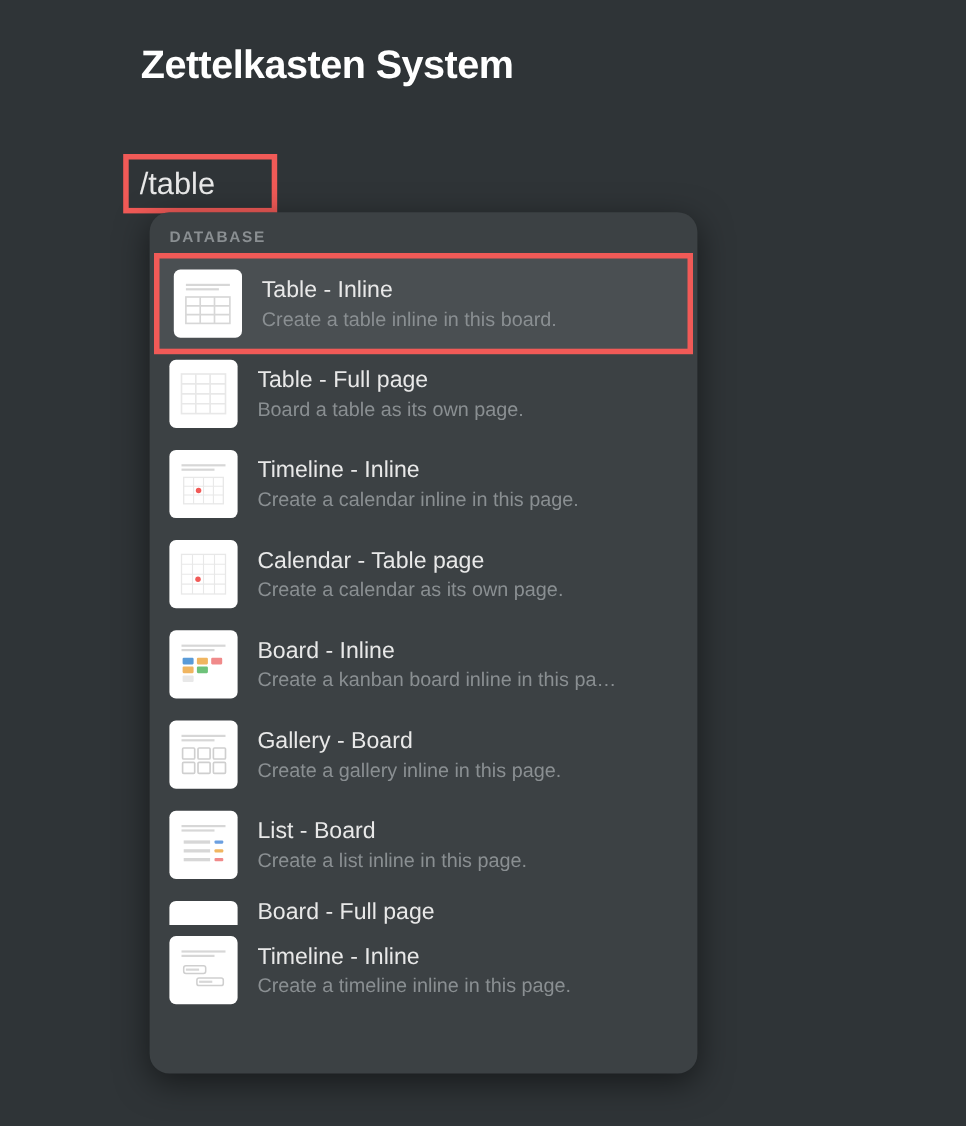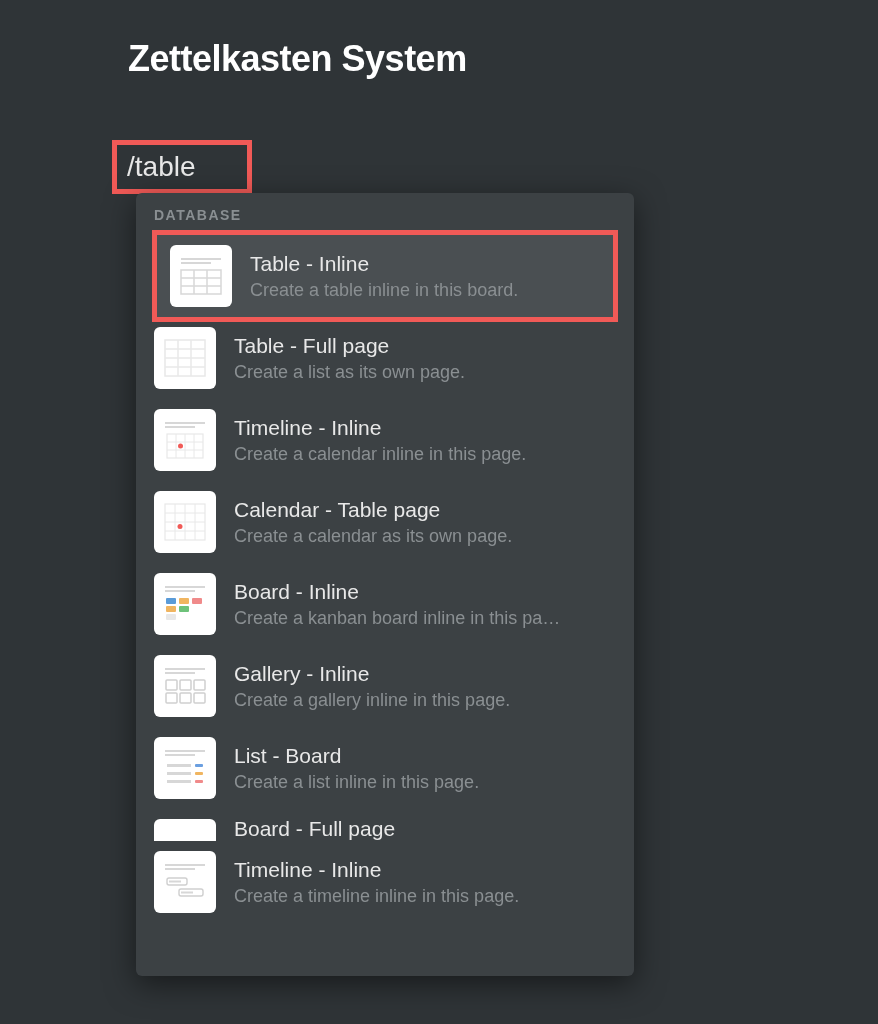--- a/index.html
+++ b/index.html
@@ -39,21 +39,21 @@
       outline: none;
       width: 110px;
     }
     .menu {
       position: absolute;
       top: 193px;
       left: 136px;
       width: 498px;
       height: 783px;
       background: #3c4144;
-      border-radius: 6px;
+      border-radius: 18px;
       box-shadow: 0 8px 30px rgba(0,0,0,0.5);
       overflow: hidden;
     }
     .section-header {
       padding: 14px 18px 12px 18px;
       font-size: 14px;
       font-weight: 600;
       letter-spacing: 1.5px;
       color: #8a8f92;
     }
@@ -62,21 +62,21 @@
       align-items: center;
       padding: 10px 18px;
       cursor: pointer;
       position: relative;
     }
     .menu-item.hover {
       background: #4a4f52;
     }
     .menu-item.highlighted {
       border: 5px solid #f15a57;
-      margin: -5px 16px;
+      margin: -5px 4px;
       z-index: 2;
       padding: 10px 13px;
     }
     .icon-box {
       width: 62px;
       height: 62px;
       background: #ffffff;
       border-radius: 6px;
       flex-shrink: 0;
       display: flex;
@@ -148,21 +148,21 @@
         <rect x="4" y="6" width="40" height="36" fill="none" stroke="#e8e8e8" stroke-width="1.5"></rect>
         <line x1="4" y1="15" x2="44" y2="15" stroke="#e8e8e8" stroke-width="1.5"></line>
         <line x1="4" y1="24" x2="44" y2="24" stroke="#e8e8e8" stroke-width="1.5"></line>
         <line x1="4" y1="33" x2="44" y2="33" stroke="#e8e8e8" stroke-width="1.5"></line>
         <line x1="17" y1="6" x2="17" y2="42" stroke="#e8e8e8" stroke-width="1.5"></line>
         <line x1="30" y1="6" x2="30" y2="42" stroke="#e8e8e8" stroke-width="1.5"></line>
       </svg>
     </div>
     <div class="item-text">
       <div class="item-title">Table - Full page</div>
-      <div class="item-desc">Create a list as its own page.</div>
+      <div class="item-desc">Board a table as its own page.</div>
     </div>
   </div>
 
   <div class="menu-item">
     <div class="icon-box">
       <svg width="48" height="48" viewBox="0 0 48 48">
         <rect x="4" y="6" width="40" height="2" fill="#d7d7d7"></rect>
         <rect x="4" y="10" width="30" height="2" fill="#d7d7d7"></rect>
         <rect x="6" y="18" width="36" height="24" fill="none" stroke="#e8e8e8" stroke-width="1.2"></rect>
         <line x1="6" y1="26" x2="42" y2="26" stroke="#e8e8e8" stroke-width="1"></line>
@@ -224,21 +224,21 @@
         <rect x="4" y="10" width="30" height="2" fill="#d7d7d7"></rect>
         <rect x="5" y="18" width="11" height="10" rx="1" fill="none" stroke="#cfcfcf" stroke-width="1.5"></rect>
         <rect x="19" y="18" width="11" height="10" rx="1" fill="none" stroke="#cfcfcf" stroke-width="1.5"></rect>
         <rect x="33" y="18" width="11" height="10" rx="1" fill="none" stroke="#cfcfcf" stroke-width="1.5"></rect>
         <rect x="5" y="31" width="11" height="10" rx="1" fill="none" stroke="#cfcfcf" stroke-width="1.5"></rect>
         <rect x="19" y="31" width="11" height="10" rx="1" fill="none" stroke="#cfcfcf" stroke-width="1.5"></rect>
         <rect x="33" y="31" width="11" height="10" rx="1" fill="none" stroke="#cfcfcf" stroke-width="1.5"></rect>
       </svg>
     </div>
     <div class="item-text">
-      <div class="item-title">Gallery - Inline</div>
+      <div class="item-title">Gallery - Board</div>
       <div class="item-desc">Create a gallery inline in this page.</div>
     </div>
   </div>
 
   <div class="menu-item">
     <div class="icon-box">
       <svg width="48" height="48" viewBox="0 0 48 48">
         <rect x="4" y="6" width="40" height="2" fill="#d7d7d7"></rect>
         <rect x="4" y="10" width="30" height="2" fill="#d7d7d7"></rect>
         <rect x="6" y="20" width="24" height="3" fill="#d7d7d7"></rect>

